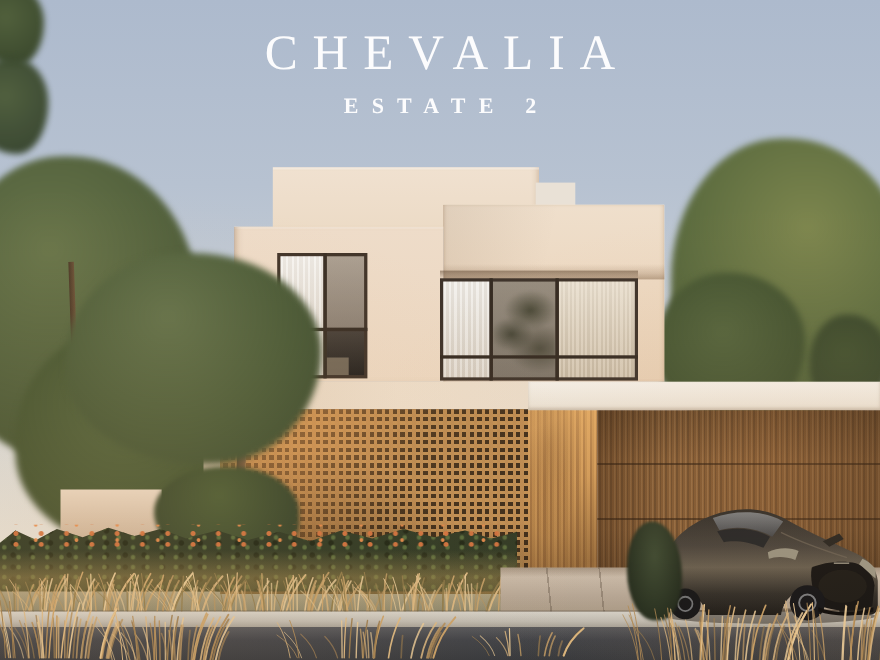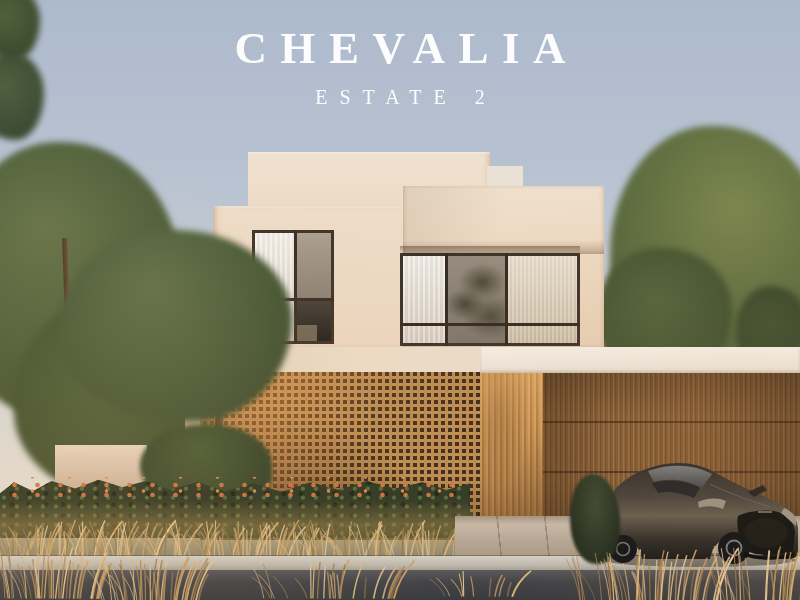--- a/index.html
+++ b/index.html
@@ -152,23 +152,23 @@
   .road{left:0;top:570px;width:800px;height:30px;
     background:linear-gradient(180deg,#56575b,#404247 40%,#37393d);}
   .road::after{content:'';position:absolute;inset:0;
     background:linear-gradient(90deg,transparent 55%,rgba(125,95,60,.15));}
 
   .bush-car{left:570px;top:474px;width:50px;height:90px;border-radius:45% 55% 40% 50%;
     background:radial-gradient(ellipse at 50% 35%,#3b4830,#20291b 78%);filter:blur(1.5px);}
 
   
   .hero{left:0;top:26px;width:800px;text-align:center;color:#fcfcfd;}
-  .hero-title{font-size:45px;font-weight:700;letter-spacing:.30em;text-indent:.30em;
+  .hero-title{font-size:45px;font-weight:400;letter-spacing:.30em;text-indent:.30em;
     margin:0;line-height:1;}
-  .hero-subtitle{font-size:20px;font-weight:400;letter-spacing:.60em;text-indent:.60em;
+  .hero-subtitle{font-size:20px;font-weight:700;letter-spacing:.60em;text-indent:.60em;
     margin:16px 0 0 0;line-height:1;}
 
   svg.gsvg{position:absolute;overflow:visible;}
 </style>
 </head>
 <body>
 
 <div class="scene">
 
   <div class="abs sky"></div>

